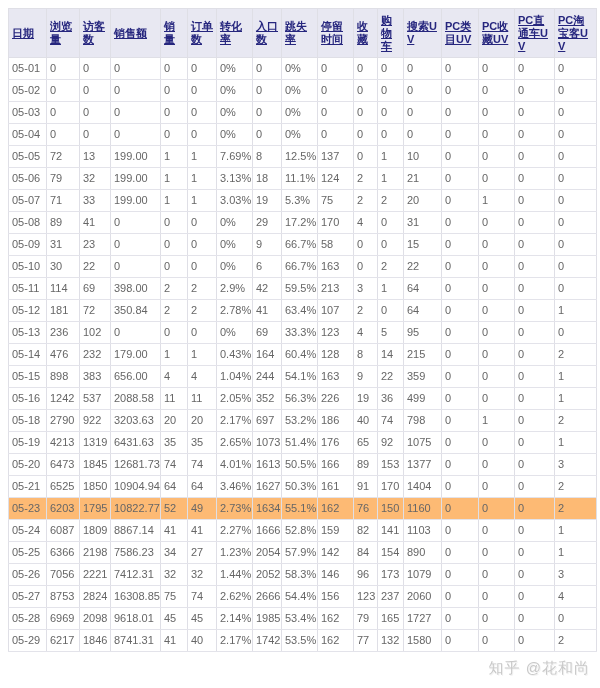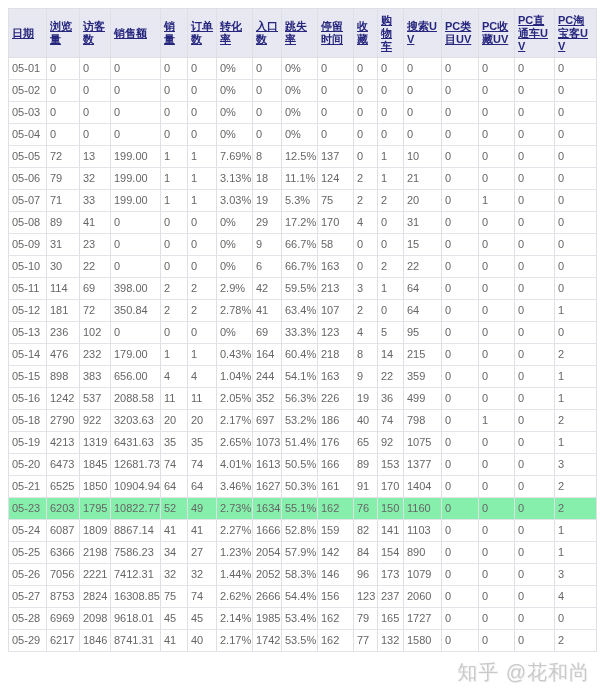--- a/index.html
+++ b/index.html
@@ -38,27 +38,27 @@
     cursor: pointer;
   }
   table.stats th span { text-decoration: underline; }
   table.stats td {
     color: #666666;
     height: 21px;
     line-height: 21px;
     border-color: #e3e3ea #dfdfe6;
     background: #ffffff;
   }
-  tr.hl td { background: #86efac; }
+  tr.hl td { background: #fdba74; }
 
   .watermark {
     position: absolute;
     right: 10px;
     top: 651px;
-    font-size: 20px;
+    font-size: 15px;
     letter-spacing: 1px;
     color: #c9c9c9;
     text-shadow: 1px 1px 0 #f2f2f2;
     pointer-events: none;
   }
 </style>
 </head>
 <body>
 
 <div class="page">
@@ -354,21 +354,21 @@
         <tr>
           <td>05-14</td>
           <td>476</td>
           <td>232</td>
           <td>179.00</td>
           <td>1</td>
           <td>1</td>
           <td>0.43%</td>
           <td>164</td>
           <td>60.4%</td>
-          <td>218</td>
+          <td>128</td>
           <td>8</td>
           <td>14</td>
           <td>215</td>
           <td>0</td>
           <td>0</td>
           <td>0</td>
           <td>2</td>
         </tr>
         <tr>
           <td>05-15</td>

